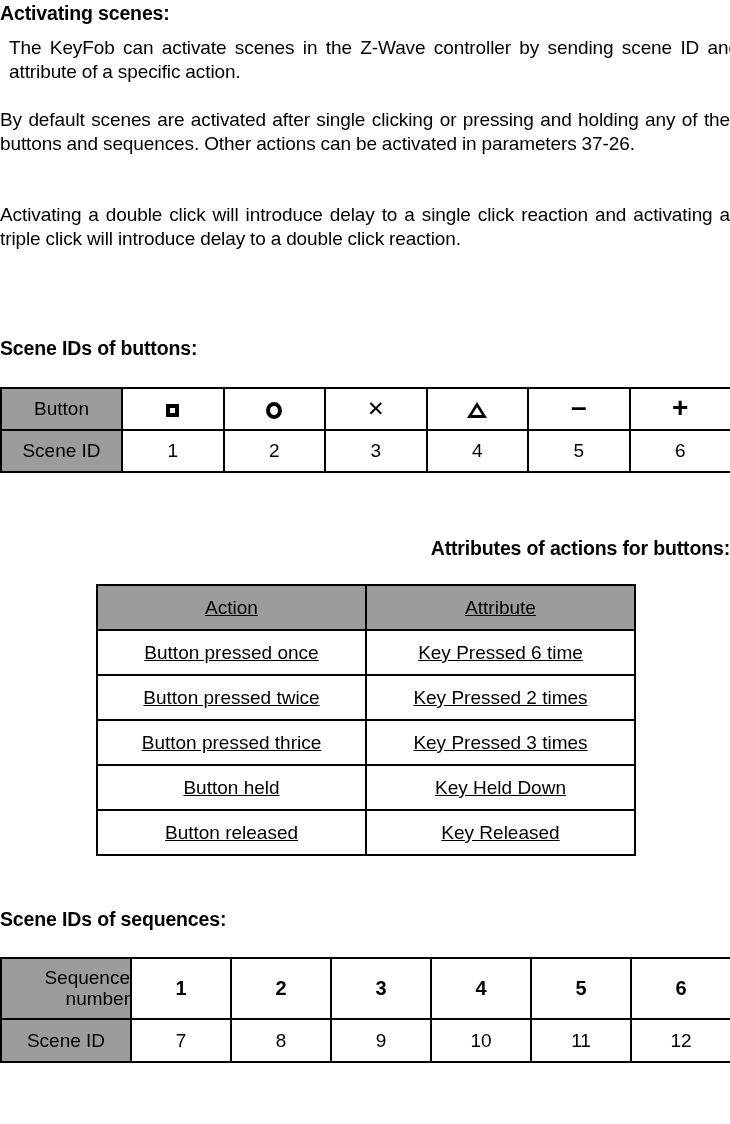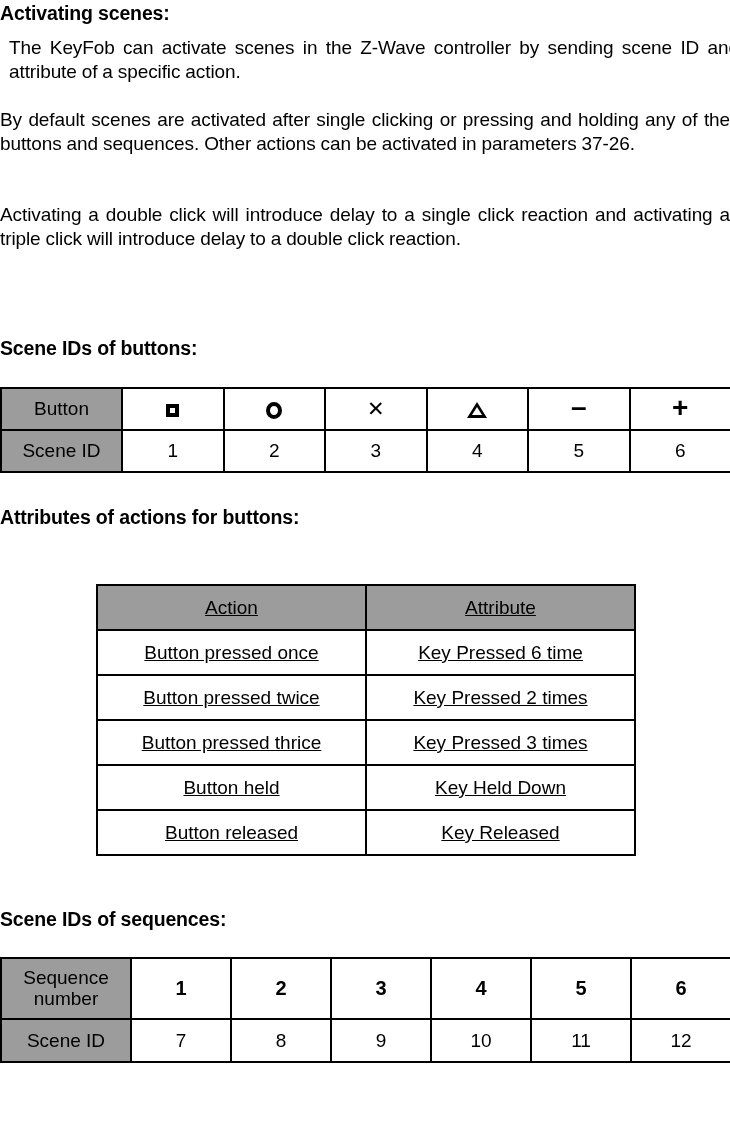--- a/index.html
+++ b/index.html
@@ -136,21 +136,21 @@
   #tbl-sequences {
     width: 730px;
     margin: 0;
   }
   #tbl-sequences col.c-label { width: 130px; }
   #tbl-sequences col.c-data  { width: 100px; }
   #tbl-sequences td.row-seq  { height: 59px; }
   #tbl-sequences td.row-id   { height: 41px; }
   #tbl-sequences td.seq-num  { font-weight: bold; font-size: 20px; }
   #tbl-sequences td.hdr-cell { font-size: 19px; }
-  .twoline { display: block; line-height: 1.08; }
+  .twoline { display: block; line-height: 1.08; text-align: right; }
 
   
   .blk { position: absolute; left: 0; width: 730px; }
 </style>
 </head>
 <body>
 
 <div class="page">
 
   <div class="blk" style="top:2px;">
@@ -212,21 +212,21 @@
           <td>2</td>
           <td>3</td>
           <td>4</td>
           <td>5</td>
           <td>6</td>
         </tr>
       </tbody>
     </table>
   </div>
 
-  <div class="blk" style="top:506px;">
+  <div class="blk" style="top:537px;text-align:right;">
     <h2 class="section-heading">Attributes of actions for buttons:</h2>
   </div>
 
   <div class="blk" style="top:584px;">
     <table id="tbl-attributes" class="doc-table">
       <colgroup>
         <col class="c-action">
           <col class="c-attribute">
       </colgroup>
       <tbody>

